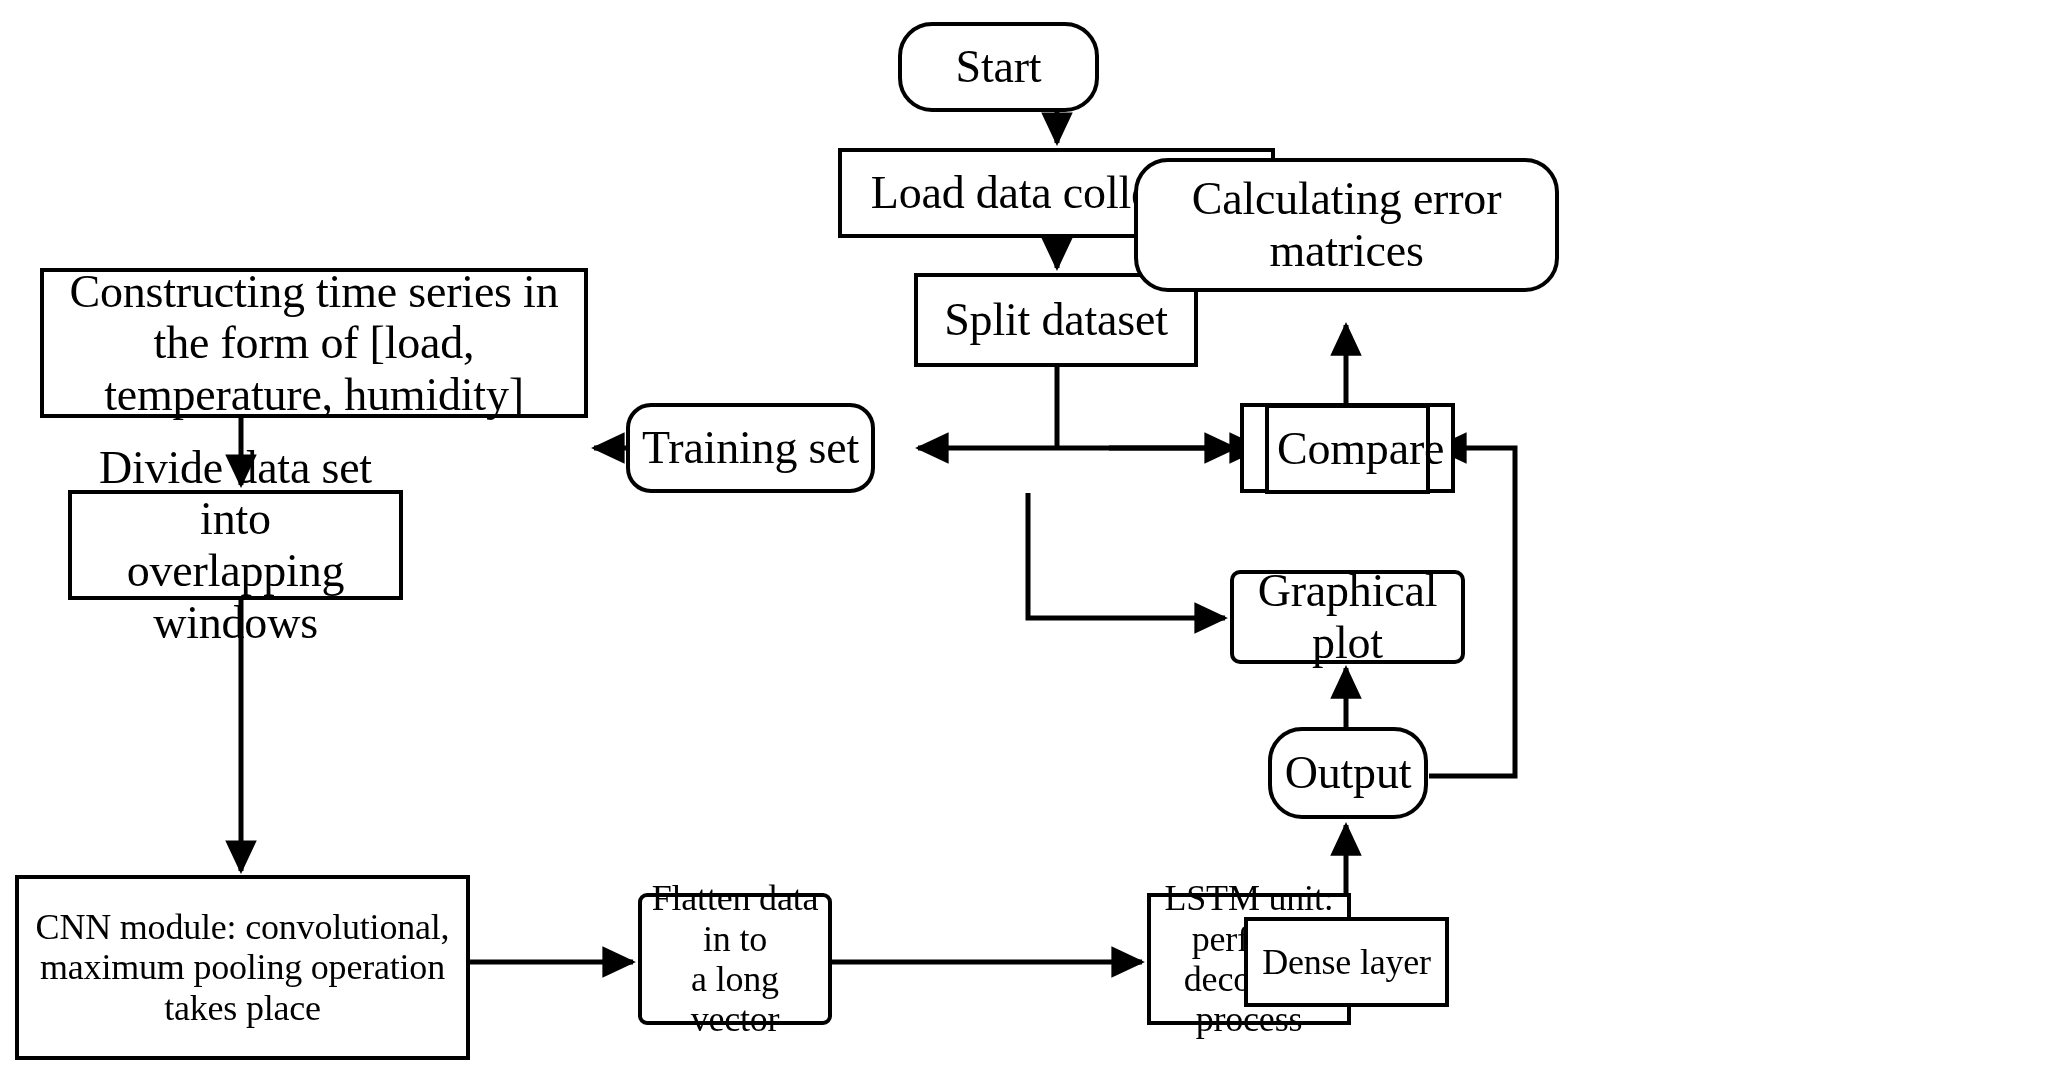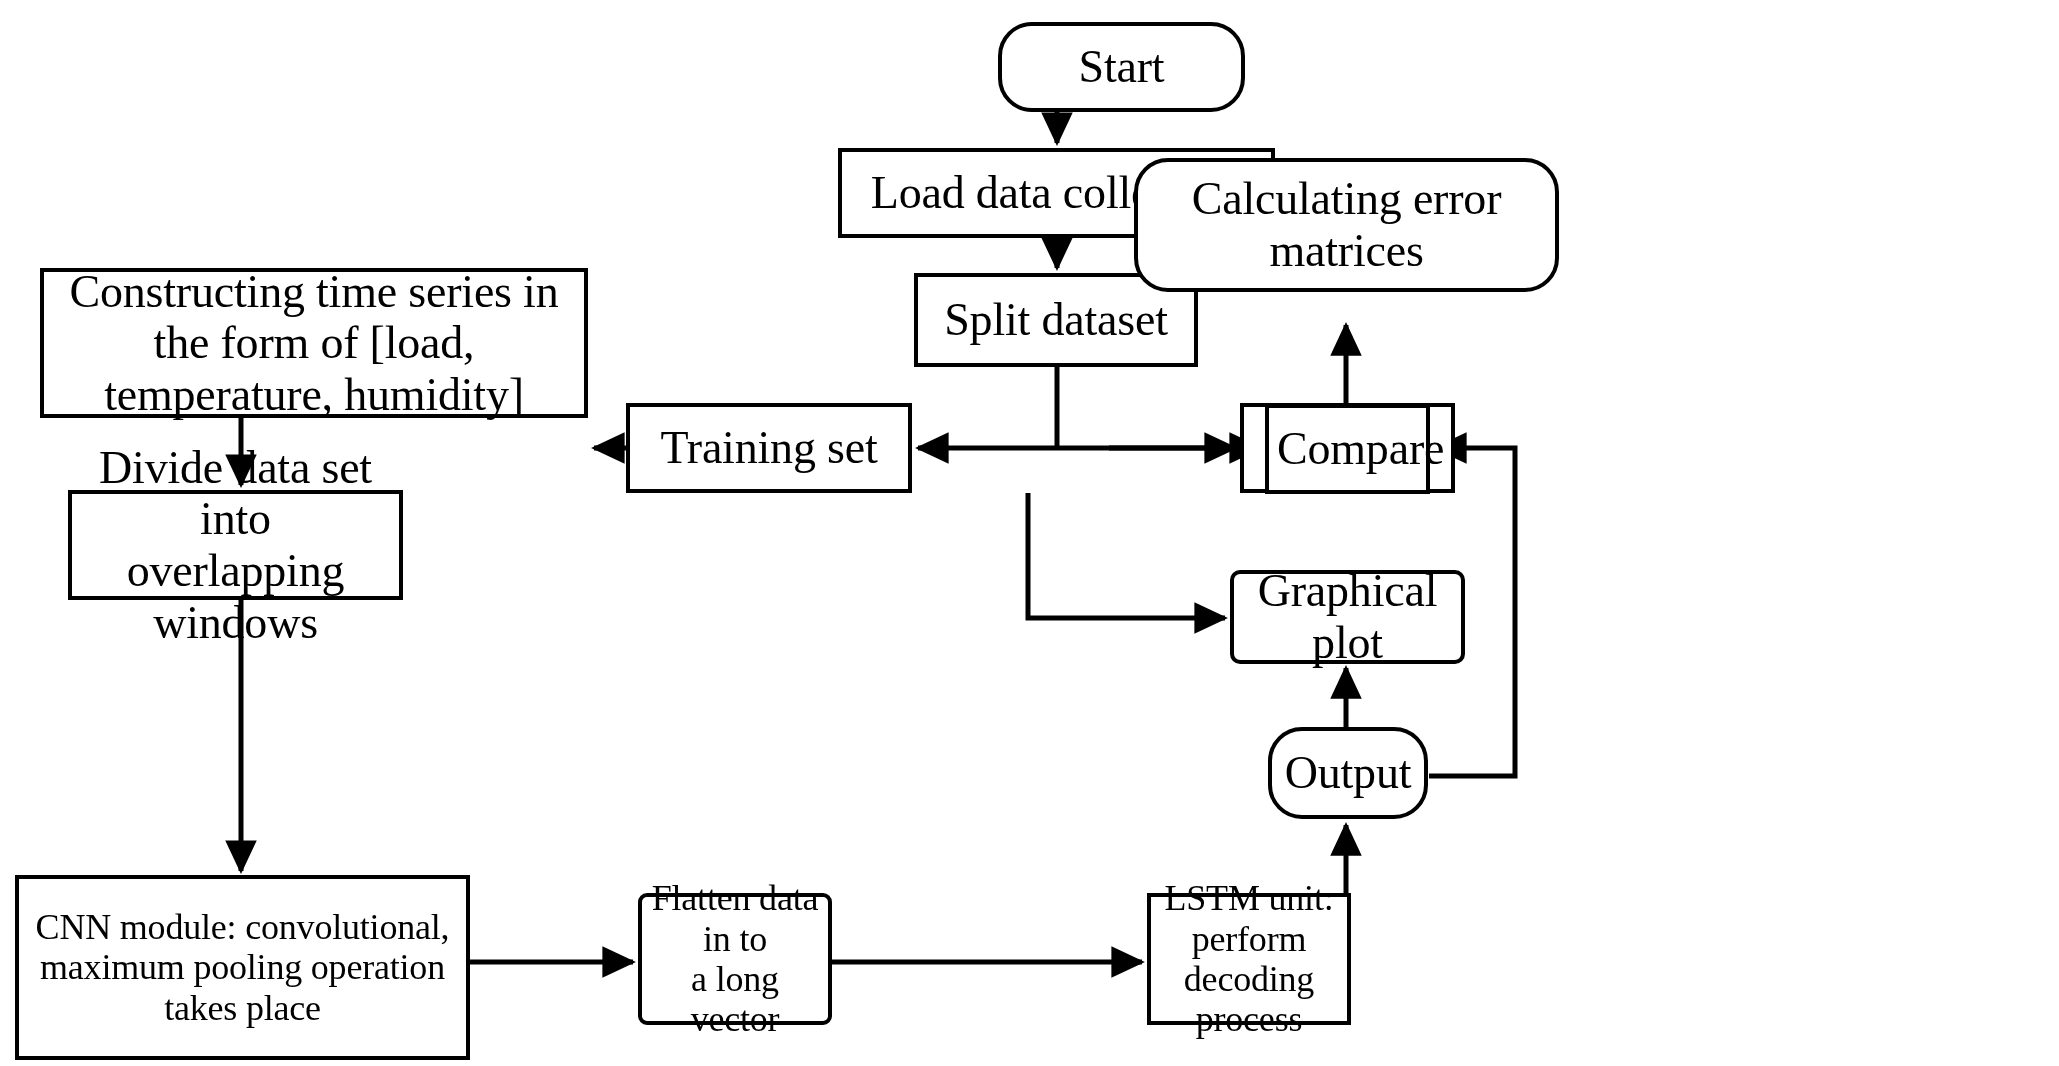--- a/index.html
+++ b/index.html
@@ -92,33 +92,33 @@
       <path d="M 1429 776 L 1515 776 L 1515 448 L 1436 448" marker-end="url(#ah)"></path>
 
       <path d="M 1109 448 L 1260 448" marker-end="url(#ah)"></path>
 
       <path d="M 1028 493 L 1028 618 L 1225 618" marker-end="url(#ah)"></path>
 
       <path d="M 1346 404 L 1346 325" marker-end="url(#ah)"></path>
     </g>
   </svg>
 
-  <div class="node rounded fs-46" style="left:998px; top:22px; width:247px; height:90px;">
+  <div class="node rounded fs-46" style="left:898px; top:22px; width:201px; height:90px;">
     <span class="lbl">Start</span>
   </div>
 
   <div class="node fs-46" style="left:838px; top:148px; width:437px; height:90px;">
     <span class="lbl">Load data collection</span>
   </div>
 
   <div class="node fs-46" style="left:914px; top:273px; width:284px; height:94px;">
     <span class="lbl">Split dataset</span>
   </div>
 
-  <div class="node fs-46" style="left:626px; top:403px; width:286px; height:90px;">
+  <div class="node fs-46" style="left:626px; top:403px; width:249px; height:90px;border-radius:25px;">
     <span class="lbl">Training set</span>
   </div>
 
   <div class="node fs-46" style="left:1240px; top:403px; width:215px; height:90px;">
     <span class="lbl">Test set</span>
   </div>
 
   <div class="node fs-46" style="left:40px; top:268px; width:548px; height:150px;">
     <span class="lbl">Constructing time series in
 the form of [load,
@@ -139,20 +139,23 @@
   <div class="node fs-44" style="left:638px; top:893px; width:194px; height:132px;border-radius:9px;">
     <span class="lbl">Flatten data in to
 a long vector</span>
   </div>
 
   <div class="node fs-44" style="left:1147px; top:893px; width:204px; height:132px;">
     <span class="lbl">LSTM unit: perform
 decoding process</span>
   </div>
 
+  <div class="node fs-44" style="left:1244px; top:917px; width:205px; height:90px;">
+    <span class="lbl">Dense layer</span>
+  </div>
 
   <div class="node rounded fs-46" style="left:1268px; top:727px; width:160px; height:92px;">
     <span class="lbl">Output</span>
   </div>
 
   <div class="node rounded fs-46" style="left:1230px; top:570px; width:235px; height:94px;border-radius:10px;">
     <span class="lbl">Graphical plot</span>
   </div>
 
   <div class="node fs-46" style="left:1265px; top:404px; width:165px; height:90px;justify-content:center;">

